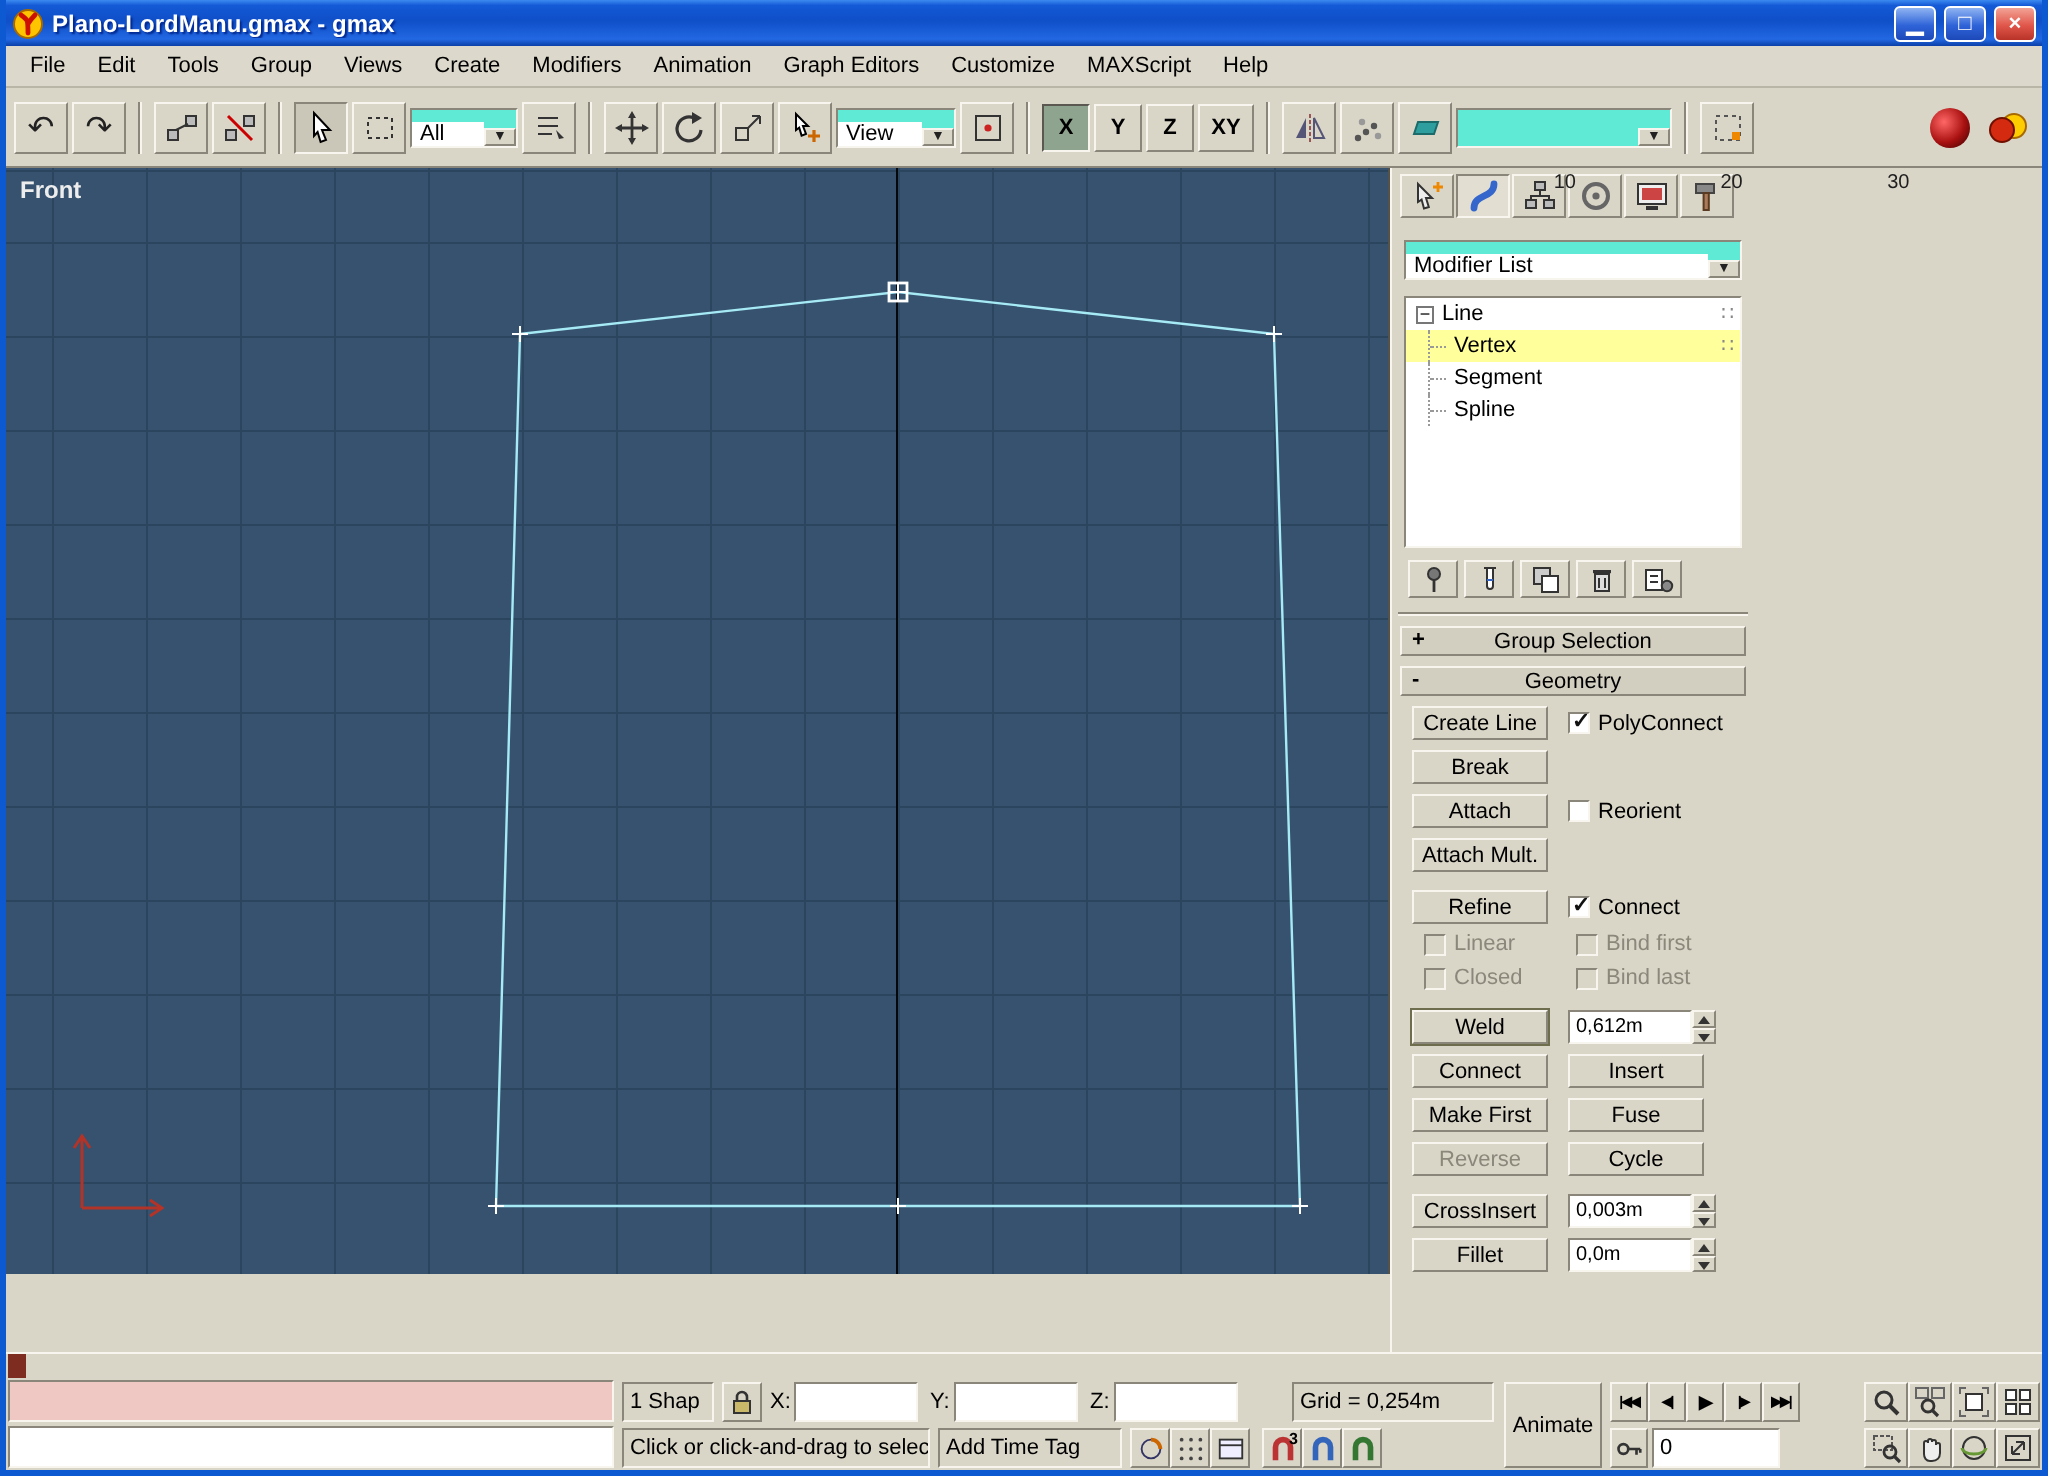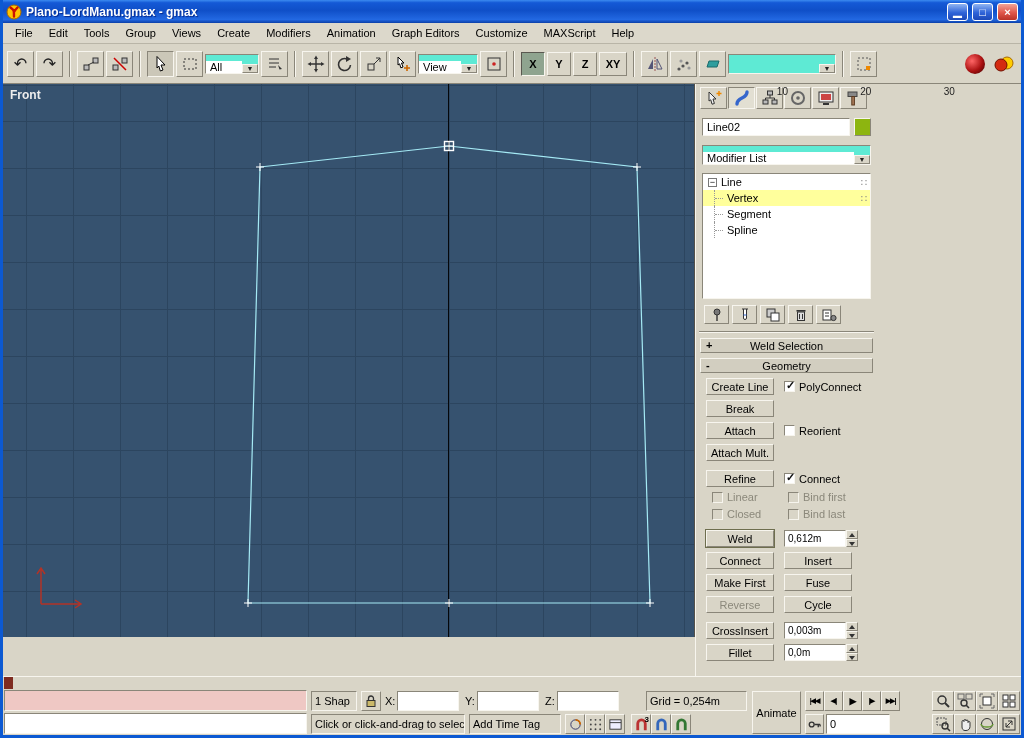--- a/index.html
+++ b/index.html
@@ -341,26 +341,20 @@
             </svg>
           </button>
         <button class="tab raised">
             <svg width="18" height="18" viewBox="0 0 18 18">
               <rect x="3" y="3" width="9" height="4.5" fill="#888" stroke="#444"></rect>
               <rect x="6.8" y="7.5" width="2.6" height="8.5" fill="#A97B5A" stroke="#5A3A20"></rect>
             </svg>
           </button>
       </div>
 
-      <div class="namerow">
-        <div class="namefield">
-            <span>Line02</span>
-          </div>
-        <button class="swatch"></button>
-      </div>
 
       <div class="dd modlist">
         <span class="txt">Modifier List</span>
         <span class="arw">▼</span>
       </div>
 
       <div class="stackbox">
         <div class="srow">
           <span class="expander">
               <span>−</span>
@@ -418,21 +412,21 @@
               <line x1="4" y1="9" x2="8" y2="9" stroke="#333"></line>
               <circle cx="12.5" cy="11" r="2.6" fill="#888" stroke="#333"></circle>
             </svg>
           </button>
       </div>
 
       <div class="groove"></div>
 
       <div class="rollout">
         <span class="rstate">+</span>
-        <span>Weld Selection</span>
+        <span>Group Selection</span>
       </div>
       <div class="rollout">
         <span class="rstate">-</span>
         <span>Geometry</span>
       </div>
 
       <div>
         <div class="grow">
           <button class="gbtn raised">Create Line</button>
           <span class="cb">

